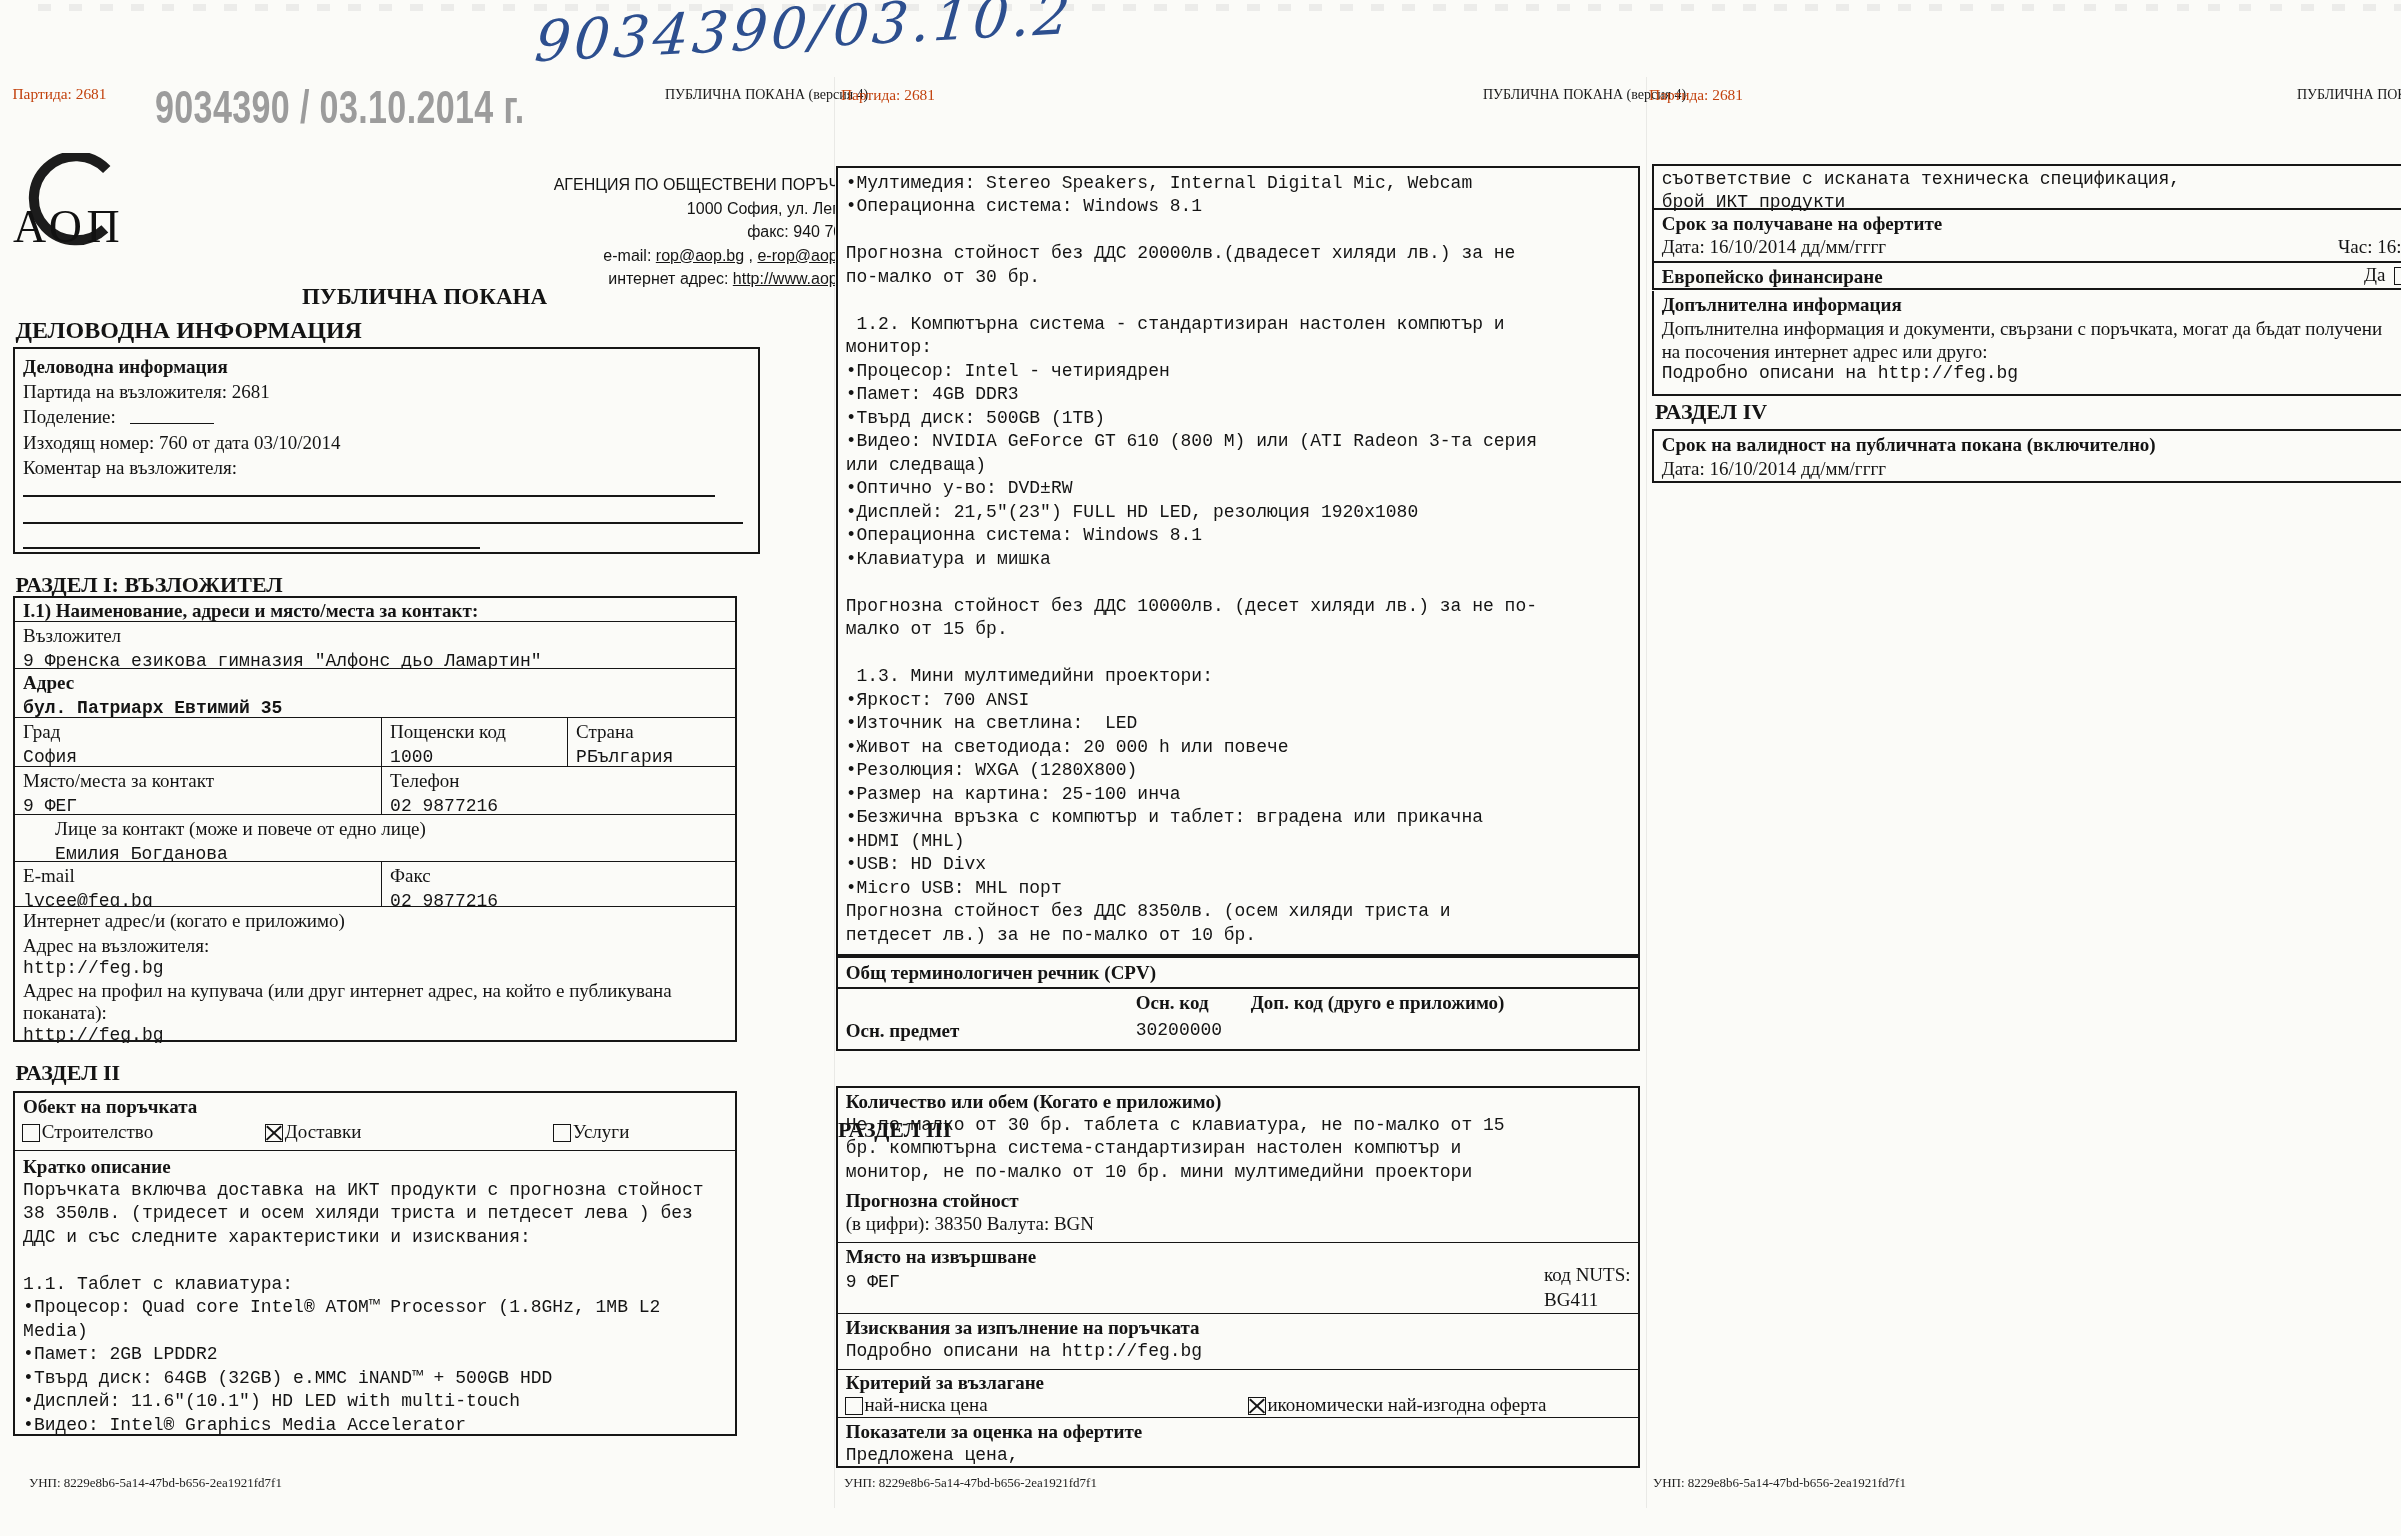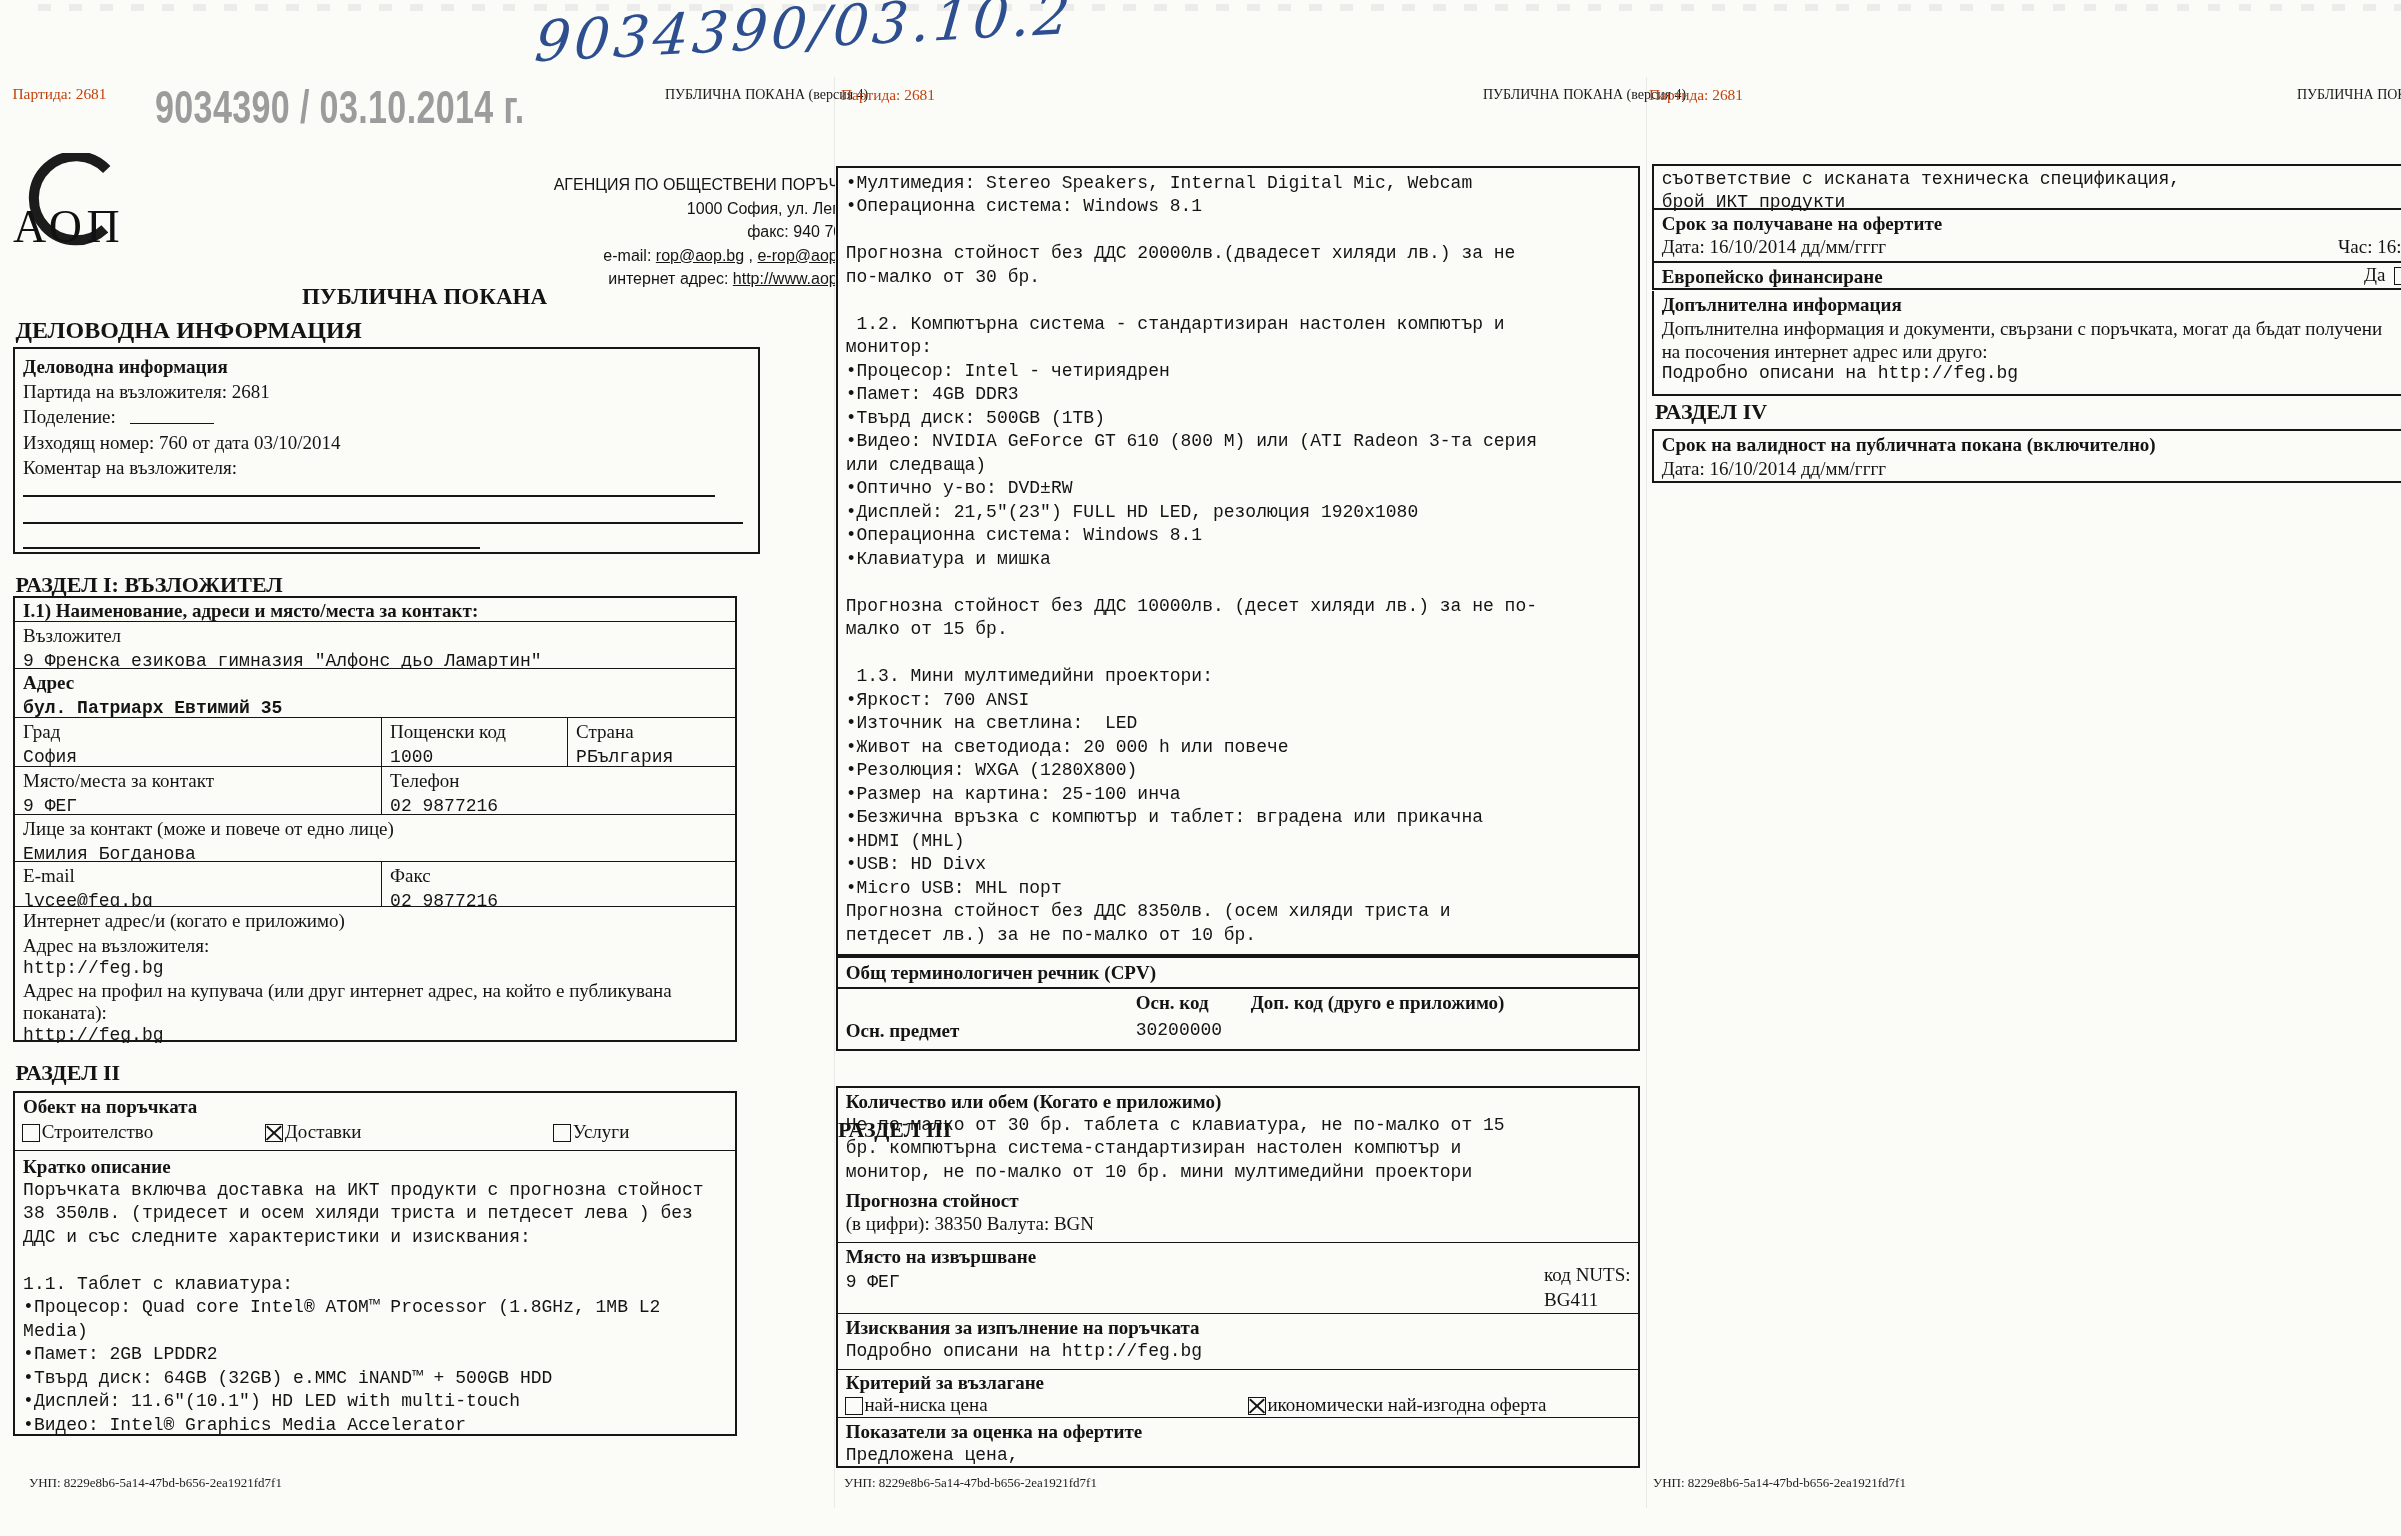--- a/index.html
+++ b/index.html
@@ -119,21 +119,21 @@
   <div class="row" style="height:48px;">
     <div class="cell" style="left:0;width:366px;">
       <div class="lbl">Място/места за контакт</div>
       <div class="val">9 ФЕГ</div>
     </div>
     <div class="cell bl" style="left:366px;width:356px;">
       <div class="lbl">Телефон</div>
       <div class="val">02 9877216</div>
     </div>
   </div>
-  <div class="row" style="height:47px;">
+  <div class="row" style="height:47px;padding-left:32px;">
     <div class="lbl">Лице за контакт (може и повече от едно лице)</div>
     <div class="val">Емилия Богданова</div>
   </div>
   <div class="row" style="height:45px;">
     <div class="cell" style="left:0;width:366px;">
       <div class="lbl">E-mail</div>
       <div class="val">lycee@feg.bg</div>
     </div>
     <div class="cell bl" style="left:366px;width:356px;">
       <div class="lbl">Факс</div>

